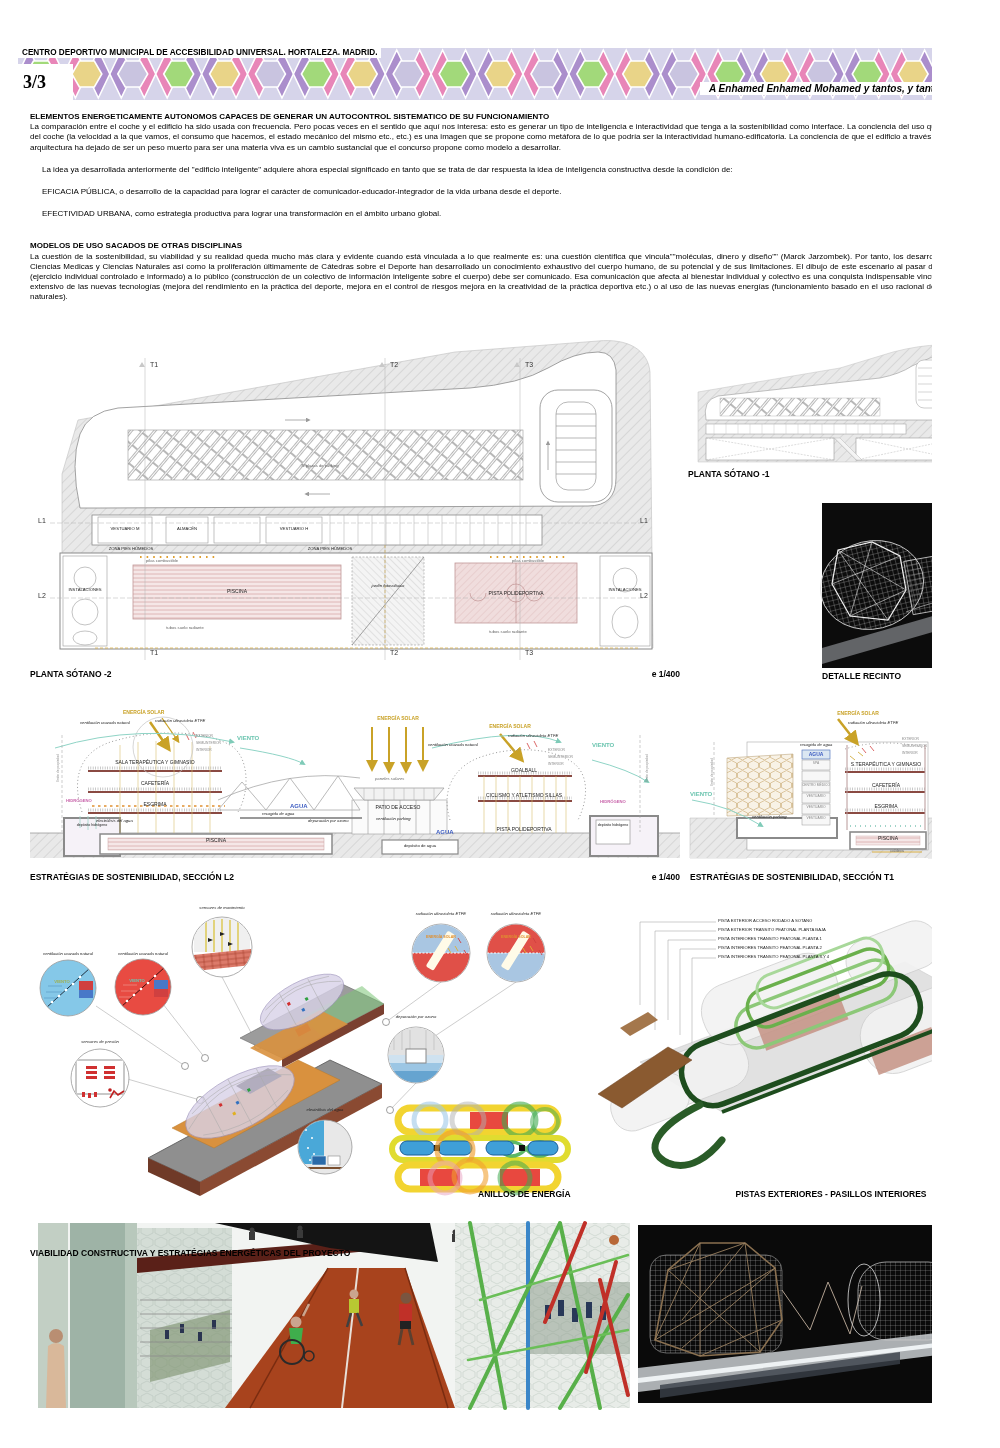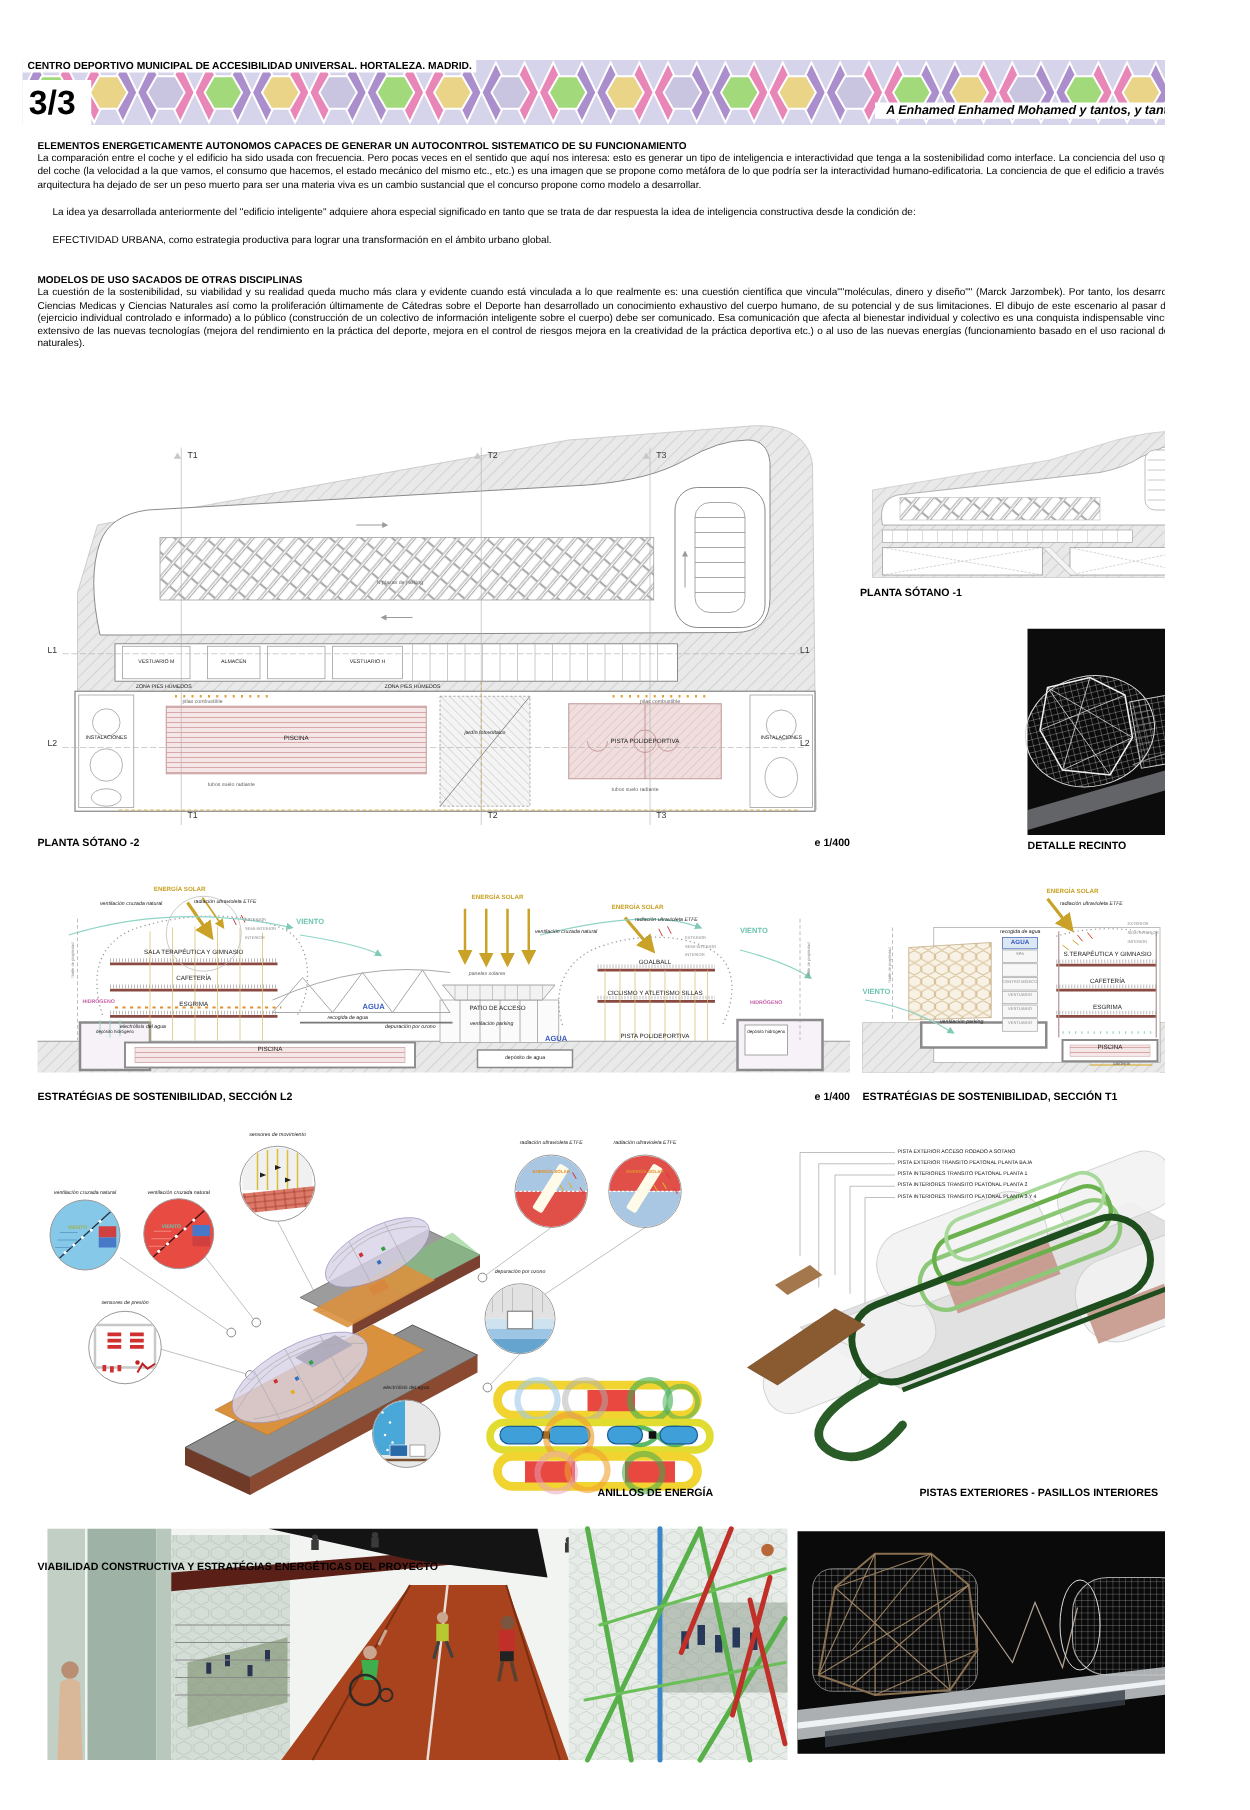--- a/index.html
+++ b/index.html
@@ -20,21 +20,21 @@
   .wind{color:#6cc5b0;font-weight:bold;}
   .h2c{color:#c863aa;font-weight:bold;}
   .aq{color:#3b5bc0;font-weight:bold;}
   .grn{color:#a0b050;font-weight:bold;}
   .rv{transform:rotate(-90deg);transform-origin:0 0;}
   .cap{position:absolute;font-size:8.5px;font-weight:bold;color:#000;white-space:nowrap;}
   .scale{width:80px;text-align:right;}
   
   .hbox{position:absolute;background:#fff;}
   #site-label{left:18px;top:46px;padding:2px 4px 1px 4px;font-size:8.2px;font-weight:bold;}
-  #page-number{left:18px;top:64px;width:50px;height:36px;font-size:27px;font-weight:bold;padding-left:5px;line-height:36px;}
+  #page-number{left:18px;top:64px;width:50px;height:36px;font-size:18px;font-weight:bold;padding-left:5px;line-height:36px;font-family:Liberation Serif, serif;}
   #panel-title{left:598px;top:60px;width:384px;padding:2px 4px;text-align:right;
                font-size:15.5px;font-weight:bold;letter-spacing:-0.4px;}
   #panel-subtitle{left:700px;top:82px;width:278px;padding:1px 4px;text-align:right;
                   font-size:10px;font-weight:bold;font-style:italic;}
   
   #intro{left:30px;top:112px;width:945px;font-size:8px;line-height:10.2px;}
   #intro .h{font-weight:bold;}
   #intro p{margin:0;text-align:justify;}
   #intro .nl{margin:12px;}
   #intro .gap{height:10px;}
@@ -112,20 +112,21 @@
       </svg>
   </div>
   <div class="hbox" id="site-label">CENTRO DEPORTIVO MUNICIPAL DE ACCESIBILIDAD UNIVERSAL. HORTALEZA. MADRID.</div>
   <div class="hbox" id="page-number">3/3</div>
   <div class="hbox" id="panel-subtitle">A Enhamed Enhamed Mohamed y tantos, y tantos otros...</div>
 
   <div class="abs" id="intro">
     <div class="h">ELEMENTOS ENERGETICAMENTE AUTONOMOS CAPACES DE GENERAR UN AUTOCONTROL SISTEMATICO DE SU FUNCIONAMIENTO</div>
     <p>La comparación entre el coche y el edificio ha sido usada con frecuencia. Pero pocas veces en el sentido que aquí nos interesa: esto es generar un tipo de inteligencia e interactividad que tenga a la sostenibilidad como interface. La conciencia del uso que hacemos del coche (la velocidad a la que vamos, el consumo que hacemos, el estado mecánico del mismo etc., etc.) es una imagen que se propone como metáfora de lo que podría ser la interactividad humano-edificatoria. La conciencia de que el edificio a través de la nueva arquitectura ha dejado de ser un peso muerto para ser una materia viva es un cambio sustancial que el concurso propone como modelo a desarrollar.</p>
     <div class="nl">La idea ya desarrollada anteriormente del "edificio inteligente" adquiere ahora especial significado en tanto que se trata de dar respuesta la idea de inteligencia constructiva desde la condición de:</div>
+    <div class="nl">EFICACIA PÚBLICA, o desarrollo de la capacidad para lograr el carácter de comunicador-educador-integrador  de la vida urbana desde el deporte.</div>
     <div class="nl">EFECTIVIDAD URBANA, como estrategia productiva para lograr una transformación en el ámbito urbano global.</div>
     <div class="gap"></div>
     <div class="h">MODELOS DE USO SACADOS DE OTRAS DISCIPLINAS</div>
     <p>La cuestión de la sostenibilidad, su viabilidad y su realidad queda mucho más clara y evidente cuando está vinculada a lo que realmente es: una cuestión científica que vincula""moléculas, dinero y diseño"" (Marck Jarzombek). Por tanto, los desarrollos que las Ciencias Medicas y Ciencias Naturales así como la proliferación últimamente de Cátedras sobre el Deporte han desarrollado un conocimiento exhaustivo del cuerpo humano, de su potencial y de sus limitaciones. El dibujo de este escenario al pasar de lo privado (ejercicio individual controlado e informado) a lo público (construcción de un colectivo de información inteligente sobre el cuerpo) debe ser comunicado. Esa comunicación que afecta al bienestar individual y colectivo es una conquista indispensable vinculada al uso extensivo de las nuevas tecnologías (mejora del rendimiento en la práctica del deporte, mejora en el control de riesgos mejora en la creatividad de la práctica deportiva etc.) o al uso de las nuevas energías (funcionamiento basado en el uso racional de elementos naturales).</p>
   </div>
 
   <svg class="abs" width="1000" height="1448" viewBox="0 0 1000 1448" style="left:0;top:0">
     <defs>
       <pattern id="hs" width="7" height="7" patternUnits="userSpaceOnUse" patternTransform="rotate(45)">
         <rect width="7" height="7" fill="#e9e9e9"></rect>

